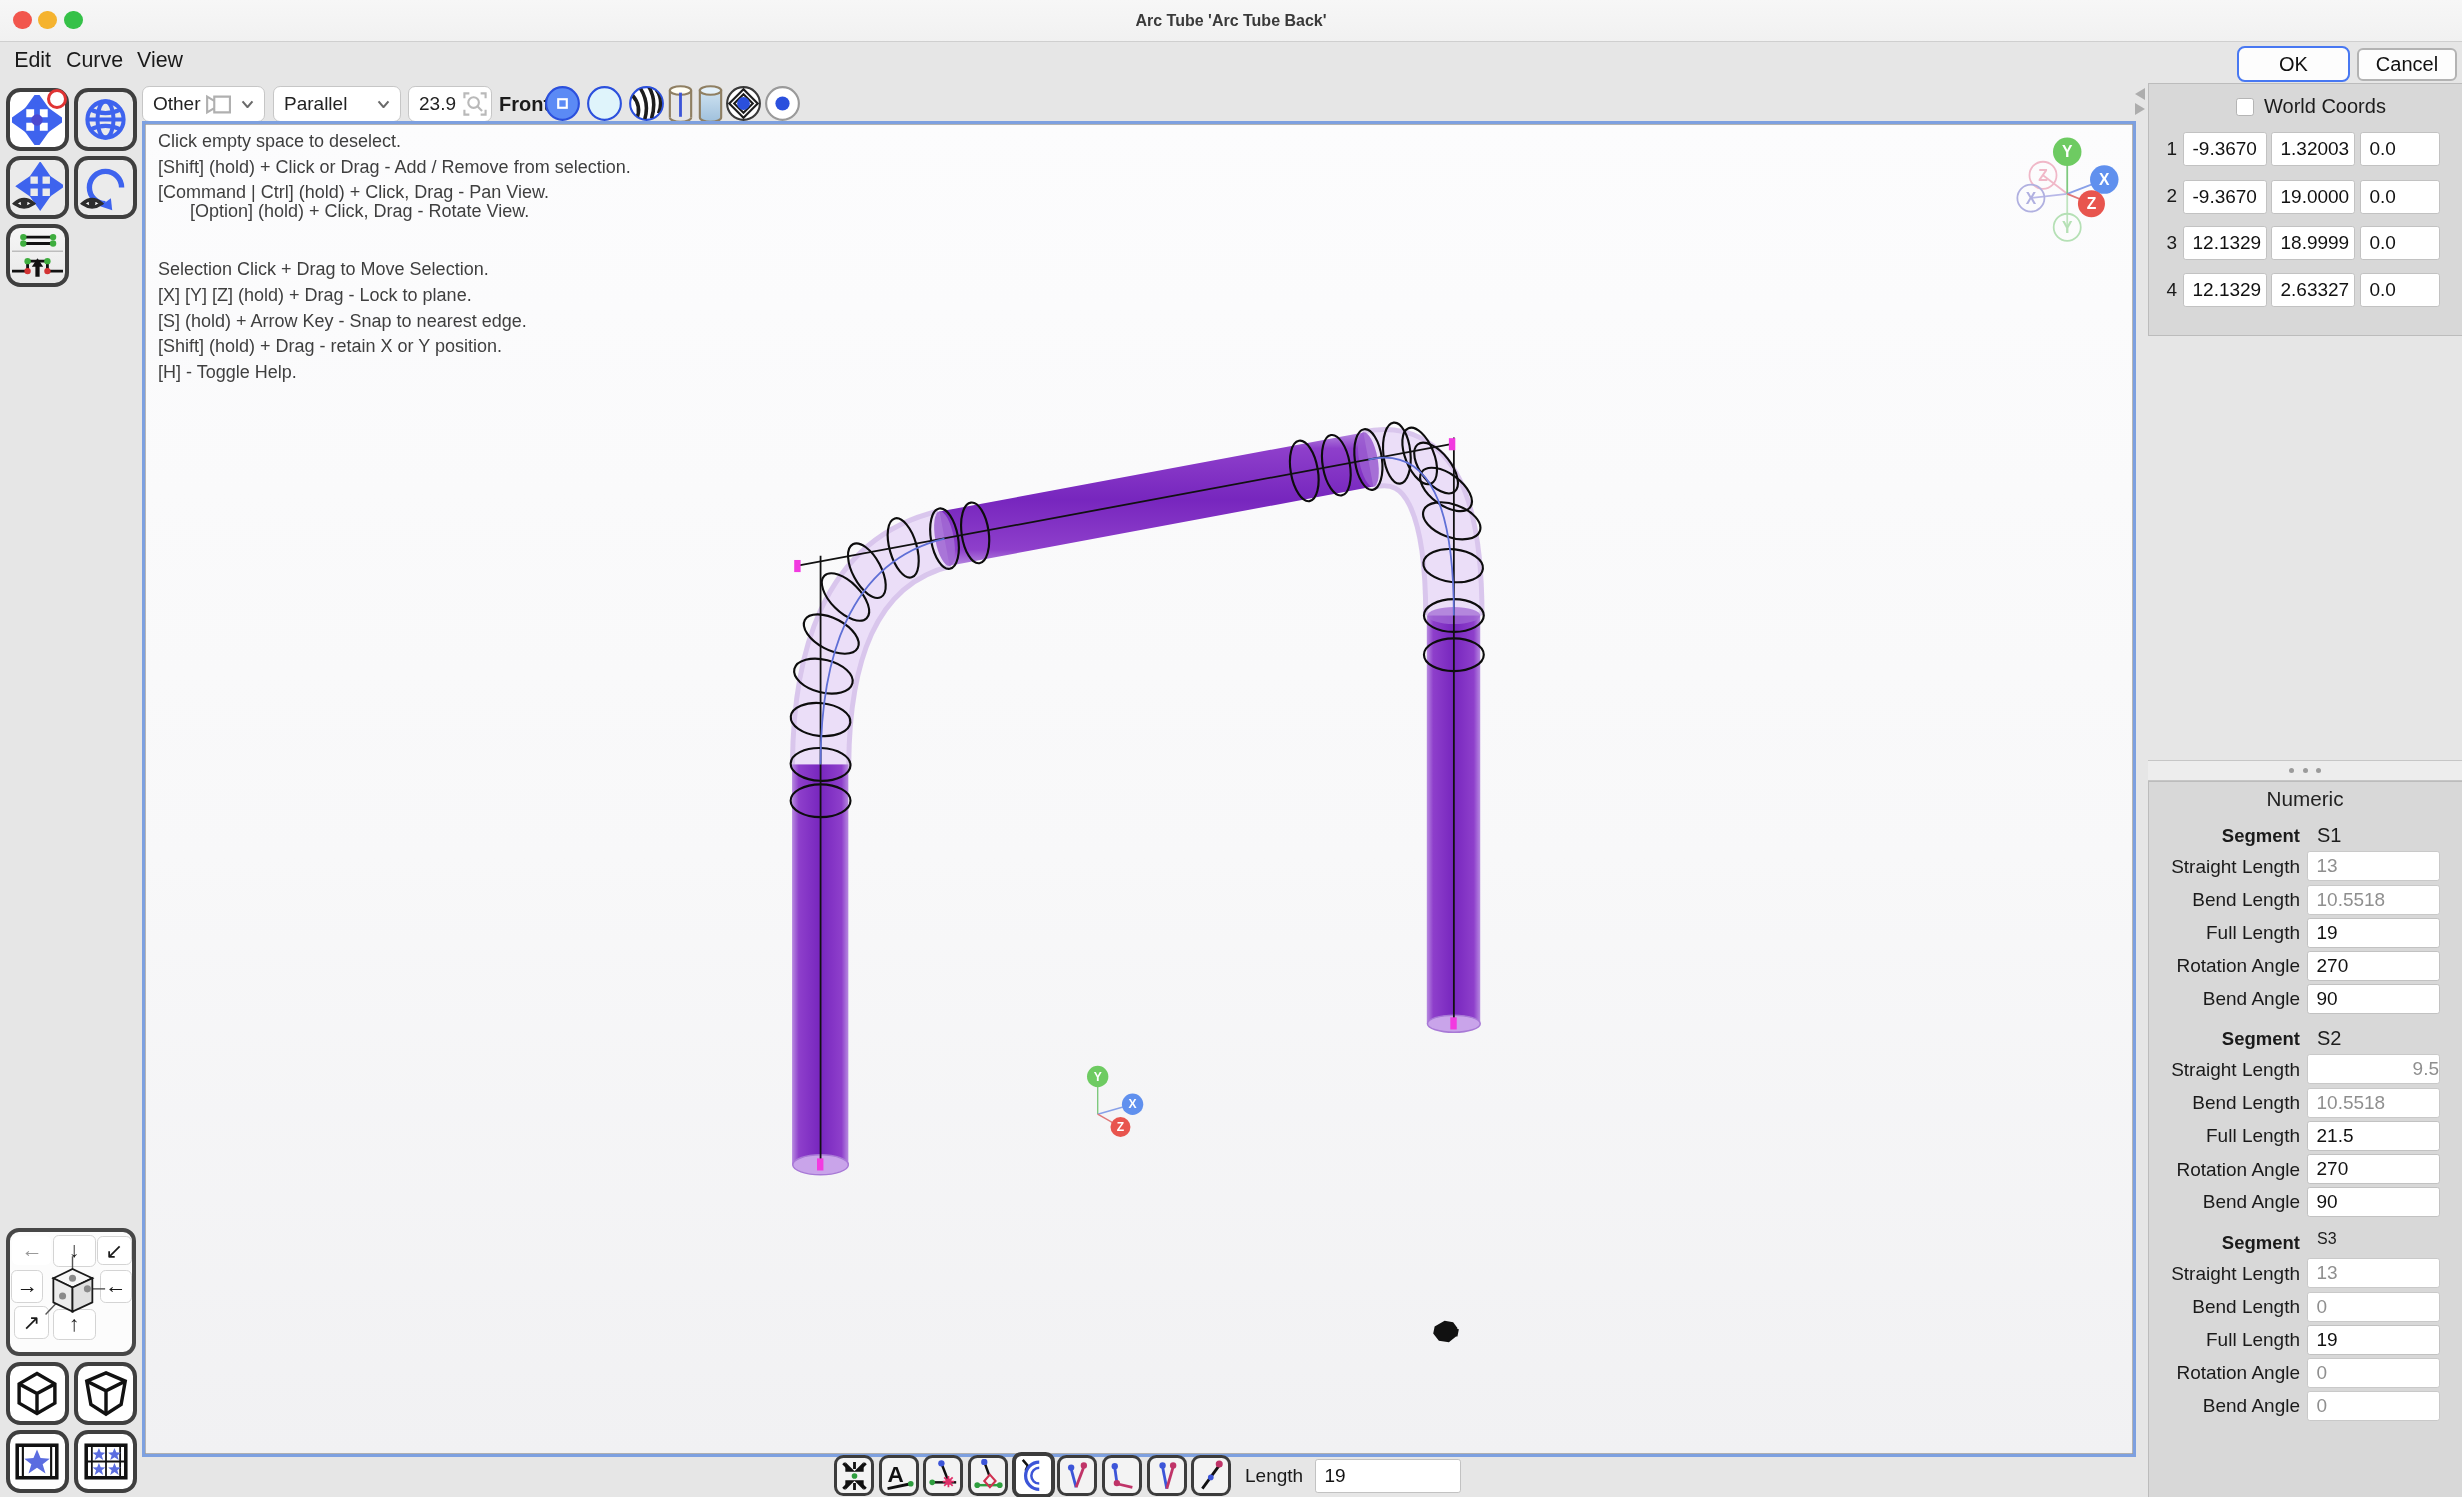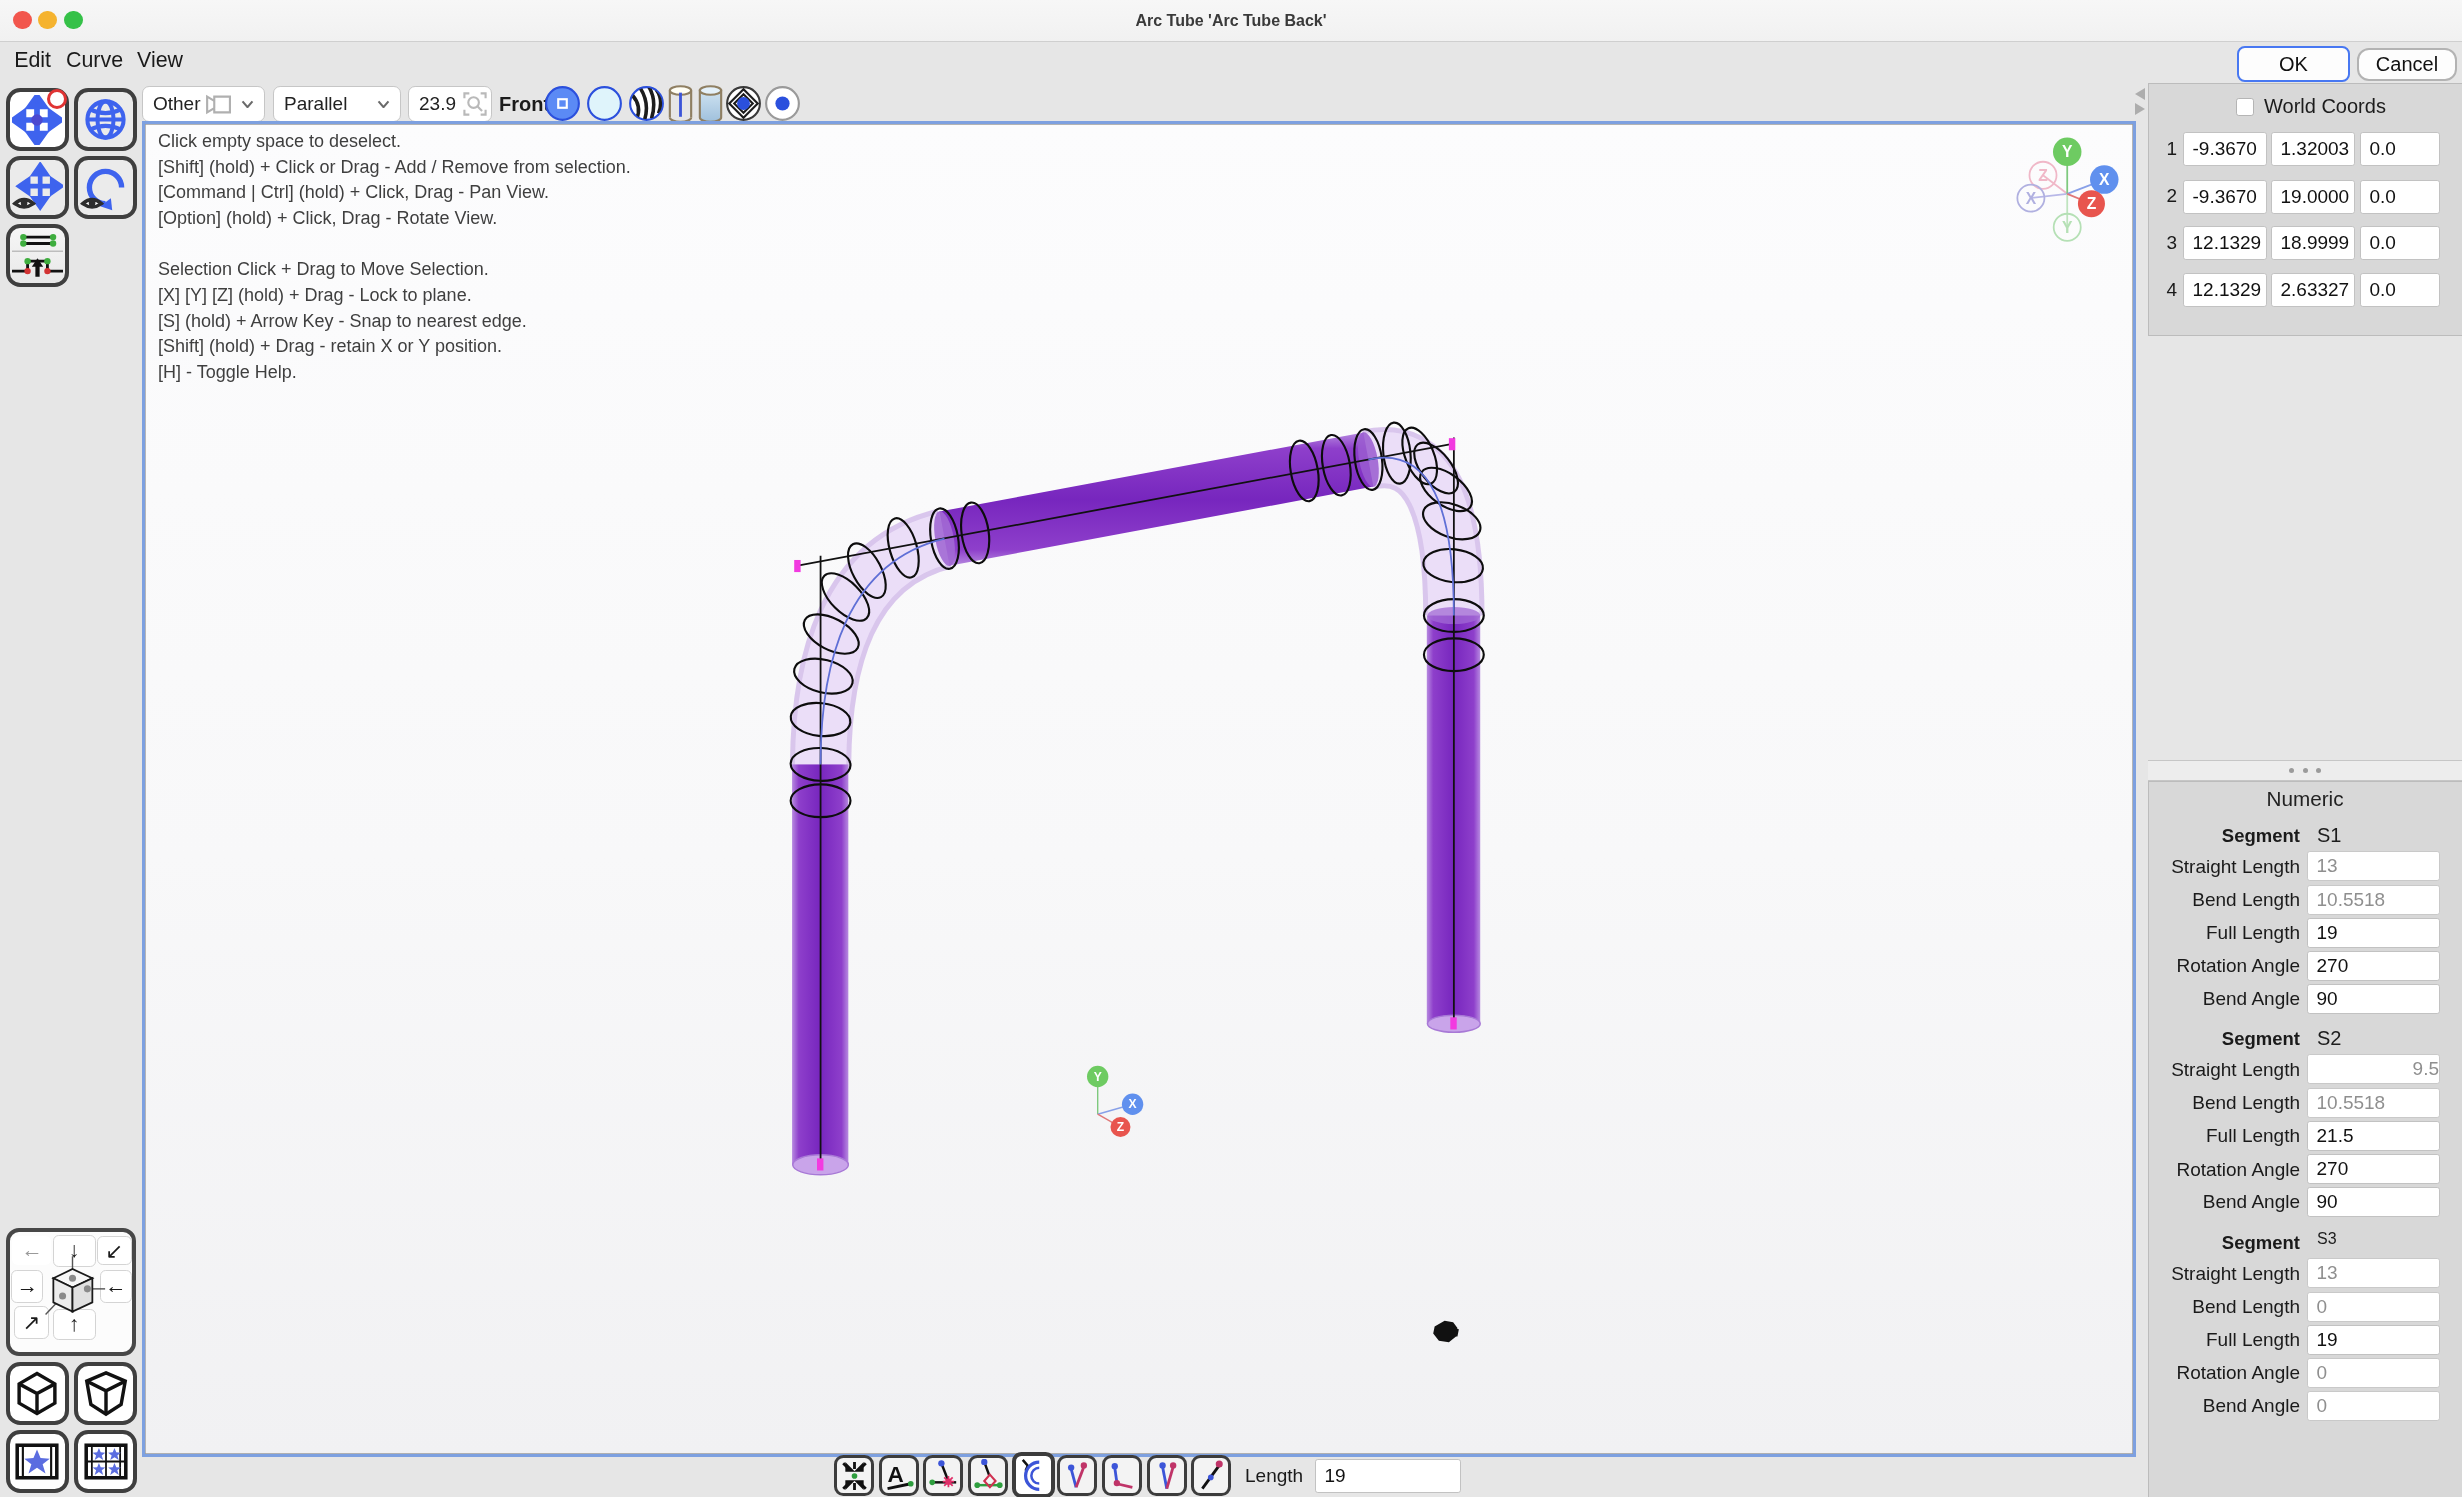--- a/index.html
+++ b/index.html
@@ -22,21 +22,21 @@
   
   .toolbtn{position:absolute;width:63px;height:63px;border:4.3px solid #3f3f3f;border-radius:14.2px;background:#ebebeb;box-sizing:border-box;display:flex;align-items:center;justify-content:center;}
   .toolbtn.sel{background:#ffffff;}
   .badge{position:absolute;right:-2.8px;top:-2.8px;width:14.2px;height:14.2px;border:3.6px solid #e03434;border-radius:50%;background:#fff;}
   
   .canvas{position:absolute;left:142px;top:121px;width:1988px;height:1330px;border:3.6px solid #7da0e0;box-sizing:content-box;background:linear-gradient(180deg,#fcfcfd 0%,#f8f8f9 55%,#f1f1f3 100%);box-shadow:inset 0 0 0 0.7px #9a9a9a;}
   .helpline{position:absolute;left:13px;font-size:18px;color:#3f3f3f;white-space:pre;}
   
   .panelgray{position:absolute;background:#d8d8d8;border:0.7px solid #bcbcbc;border-right:none;box-sizing:border-box;}
   .okbtn{position:absolute;left:2237px;top:46px;width:113px;height:36px;border:2.8px solid #4878f2;border-radius:7.8px;background:#fdfdfd;font-size:20px;font-family:inherit;color:#111;}
-  .cancelbtn{position:absolute;left:2357px;top:48px;width:100px;height:33px;border:2.1px solid #b3b3b3;border-radius:12px;background:#fdfdfd;font-size:20px;font-family:inherit;color:#111;}
+  .cancelbtn{position:absolute;left:2357px;top:48px;width:100px;height:33px;border:2.1px solid #b3b3b3;border-radius:6px;background:#fdfdfd;font-size:20px;font-family:inherit;color:#111;}
   .rowlabel{position:absolute;font-size:19px;text-align:right;color:#1a1a1a;}
   .seglabel{font-weight:bold;font-size:18.5px;}
   .numtitle{position:absolute;left:2148px;width:314px;text-align:center;font-size:20.7px;color:#222;}
   .tri{position:absolute;width:0;height:0;}
   .dots{position:absolute;left:2148px;top:760px;width:314px;height:21.4px;background:#ededed;border-top:0.7px solid #c6c6c6;border-bottom:0.7px solid #c6c6c6;display:flex;align-items:center;justify-content:center;gap:8.5px;box-sizing:border-box;}
   .dots i{width:5px;height:5px;border-radius:50%;background:#9b9b9b;}
   
   .bbtn{position:absolute;top:1455px;width:40px;height:41px;border:3.6px solid #3c3c3c;border-radius:9.3px;background:#f3f3f3;box-sizing:border-box;display:flex;align-items:center;justify-content:center;padding:0;}
   .bbtn.sel{background:#ffffff;top:1452px;height:46px;width:43px;border-width:4.3px;}
   
@@ -235,21 +235,21 @@
         </g>
       <path d="M36 66 V48" stroke="#111" stroke-width="6"></path>
         <path d="M36 40 L28 52 H44 Z" fill="#111"></path>
     </svg>
   </div>
 
   <div class="canvas">
     <div class="helpline" style="top:7.1px;">Click empty space to deselect.</div>
     <div class="helpline" style="top:33px;">[Shift] (hold) + Click or Drag - Add / Remove from selection.</div>
     <div class="helpline" style="top:58px;">[Command | Ctrl] (hold) + Click, Drag - Pan View.</div>
-    <div class="helpline" style="top:84px;">[Option] (hold) + Click, Drag - Rotate View.</div>
+    <div class="helpline" style="top:77px;margin-left:32px;">[Option] (hold) + Click, Drag - Rotate View.</div>
     <div class="helpline" style="top:135px;">Selection Click + Drag to Move Selection.</div>
     <div class="helpline" style="top:161px;">[X] [Y] [Z] (hold) + Drag - Lock to plane.</div>
     <div class="helpline" style="top:187px;">[S] (hold) + Arrow Key - Snap to nearest edge.</div>
     <div class="helpline" style="top:212px;">[Shift] (hold) + Drag - retain X or Y position.</div>
     <div class="helpline" style="top:238px;">[H] - Toggle Help.</div>
 
     <svg class="abs" style="left:0;top:0;" width="1988" height="1330" viewBox="0 0 2790 1867">
       <defs>
         <linearGradient id="gv" x1="0" y1="0" x2="1" y2="0">
           <stop offset="0" stop-color="#b78ae0"></stop>

